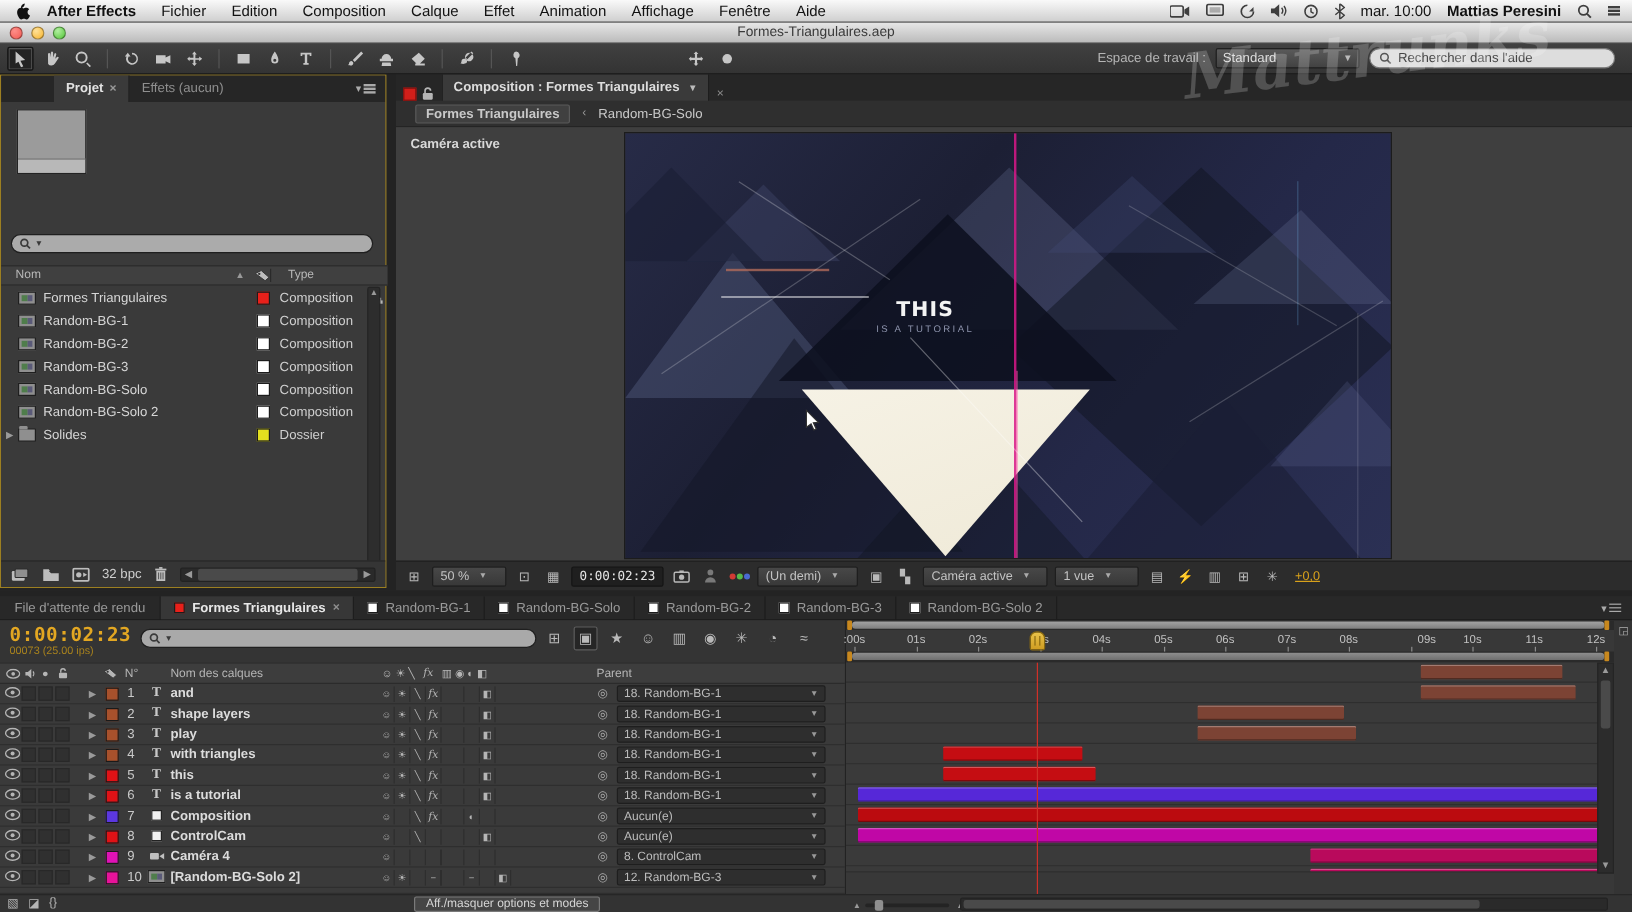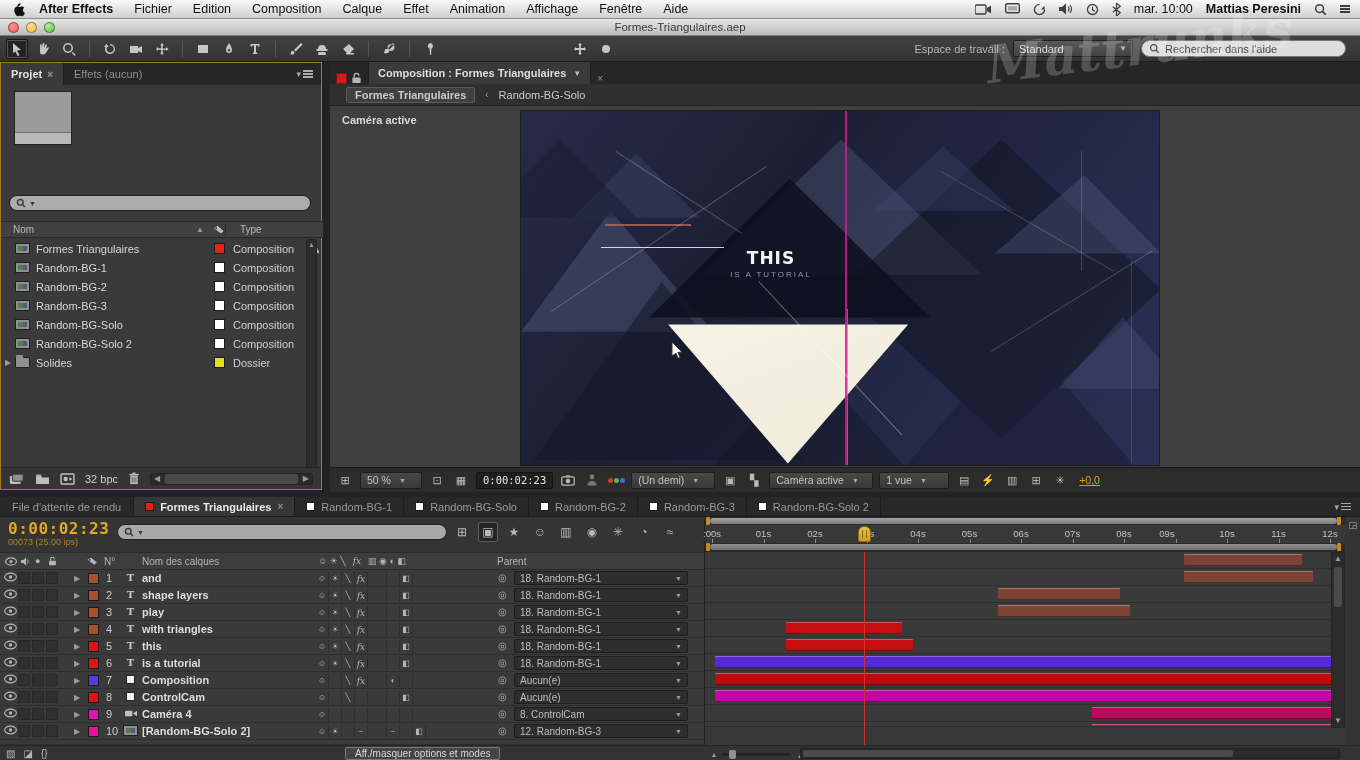--- a/index.html
+++ b/index.html
@@ -51,21 +51,21 @@
     font-size:11px; color:#444; }
 
   
   .main { position:absolute; left:0; top:62px; width:1360px; height:430px; background:#232323; }
 
   
   .project-panel { position:absolute; left:0; top:0; width:322px; height:428px;
     border:1px solid #9c7f21; background:#373737; }
   .ptabbar { height:22px; background:#262626; display:flex; align-items:stretch; font-size:11px; }
   .ptab { display:flex; align-items:center; gap:5px; padding:0 10px; color:#8f8f8f; }
-  .ptab.active { background:#3a3a3a; color:#e2e2e2; font-weight:bold; border-right:1px solid #1d1d1d; }
+  .ptab.active { background:#3a3a3a; color:#e2e2e2; font-weight:bold; border-right:1px solid #1d1d1d;margin-left:44px; }
   .ptab .x { color:#999; font-size:10px; }
   .panel-menu { margin-left:auto; display:flex; align-items:center; gap:2px; padding:0 8px; color:#aaa; font-size:9px; }
   .pm-lines { display:inline-block; width:10px; }
   .pm-lines i { display:block; height:1.5px; background:#aaa; margin:1.5px 0; }
   .pbody { position:relative; height:404px; background:#3a3a3a; }
   .thumb { position:absolute; left:13px; top:6px; width:58px; height:54px; background:#9b9b9b; border:1px solid #232323; }
   .thumb .strip { position:absolute; left:0; bottom:0; width:100%; height:12px; background:#b8b8b8; border-top:1px solid #6f6f6f; }
   .psearch { position:absolute; left:8px; top:110px; width:302px; height:16px; background:#ababab;
     border-radius:8px; border:1px solid #1f1f1f; display:flex; align-items:center; gap:3px; padding:0 6px; }
   .pheader { position:absolute; left:0; top:136px; width:322px; height:17px; background:#404040;
@@ -1103,21 +1103,21 @@
             <span class="rtick" style="left: 213px;">04s</span>
             <span class="rtickmark" style="left: 213px;"></span>
             <span class="rtick" style="left: 264.5px;">05s</span>
             <span class="rtickmark" style="left: 264.5px;"></span>
             <span class="rtick" style="left: 316px;">06s</span>
             <span class="rtickmark" style="left: 316px;"></span>
             <span class="rtick" style="left: 367.5px;">07s</span>
             <span class="rtickmark" style="left: 367.5px;"></span>
             <span class="rtick" style="left: 419px;">08s</span>
             <span class="rtickmark" style="left: 419px;"></span>
-            <span class="rtick" style="left: 462px;">09s</span>
+            <span class="rtick" style="left: 484px;">09s</span>
             <span class="rtickmark" style="left: 470.5px;"></span>
             <span class="rtick" style="left: 522px;">10s</span>
             <span class="rtickmark" style="left: 522px;"></span>
             <span class="rtick" style="left: 573.5px;">11s</span>
             <span class="rtickmark" style="left: 573.5px;"></span>
             <span class="rtick" style="left: 625px;">12s</span>
             <span class="rtickmark" style="left: 625px;"></span>
           </div>
         <div class="nav-strip workarea">
             <div class="bar" style="background:linear-gradient(#8e8e8e,#6f6f6f)"></div>

